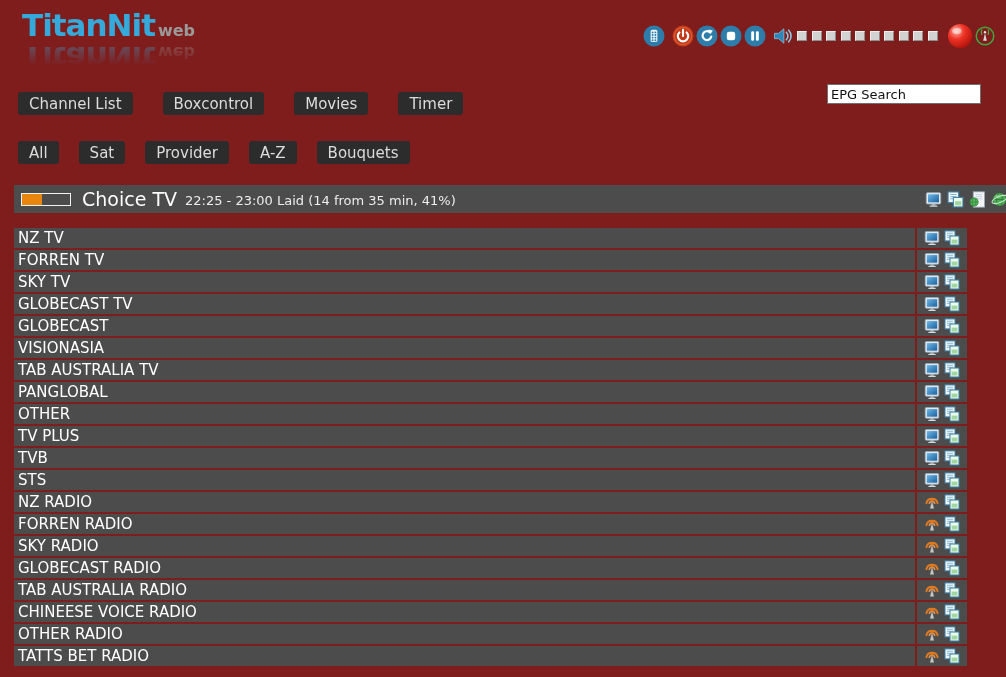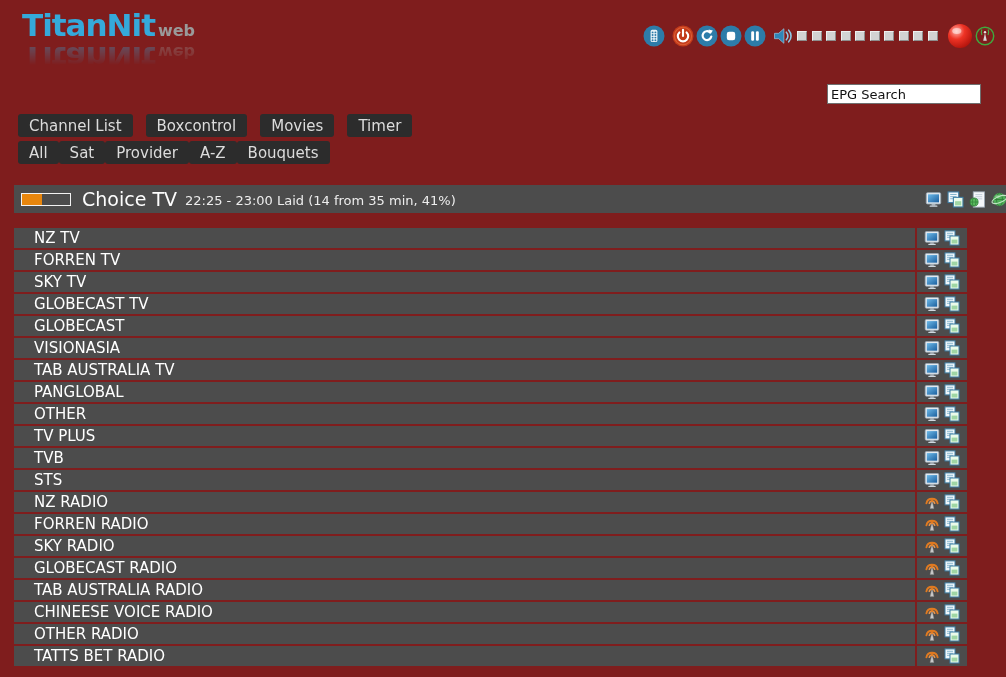--- a/index.html
+++ b/index.html
@@ -24,41 +24,41 @@
   .vol-block { width:10px; height:10px; background:#d2d2d2;
     border:1px solid; border-color:#efefef #8d8d8d #8d8d8d #efefef; }
 
   
   #epg-search { position:absolute; left:827px; top:84px; width:154px; height:20px;
     background:#ffffff; color:#111; border:1px solid #6f6f6f; font-size:13px;
     font-family:"DejaVu Sans","Liberation Sans",sans-serif; padding:0 3px; }
 
   
   .nav-row { position:absolute; display:flex; }
-  #nav-primary { left:18px; top:114px; gap:13px; }
-  #nav-filters { left:18px; top:141px; gap:0; }
+  #nav-primary { left:18px; top:92px; gap:30px; }
+  #nav-filters { left:18px; top:141px; gap:20px; }
   .nav-btn { background:#2c2c2c; color:#dcdcdc; border:none; border-radius:3px;
     font-family:"DejaVu Sans","Liberation Sans",sans-serif; font-size:15px;
     padding:2px 11px; height:23px; cursor:pointer; white-space:nowrap; }
 
   
   #now-bar { position:absolute; left:14px; top:185px; width:999px; height:28px;
     background:#4c4c4c; display:flex; align-items:center; }
   #progress { margin-left:7px; width:50px; height:13px; border:1px solid #f2f2f2; background:#4c4c4c; }
   #progress-fill { height:100%; background:#e8860d; }
   #now-channel { margin-left:11px; font-size:19px; color:#fdfdfd; white-space:nowrap; }
   #now-epg { margin-left:8px; font-size:13px; color:#ededed; white-space:nowrap; padding-top:3px; }
   #bar-actions { margin-left:auto; margin-right:5px; display:flex; align-items:center; gap:5px; }
   .icon17 { width:17px; height:17px; display:block; cursor:pointer; }
 
   
   #channel-list { position:absolute; left:14px; top:228px; }
   .row { display:flex; margin-bottom:2px; }
   .row-name { width:901px; height:20px; background:#4c4c4c; color:#ffffff;
-    font-size:15px; line-height:20px; padding-left:20px; white-space:nowrap;
+    font-size:15px; line-height:20px; padding-left:4px; white-space:nowrap;
     overflow:hidden; cursor:pointer; }
   .row-actions { width:50px; height:20px; background:#4c4c4c; margin-left:2px;
     display:flex; align-items:center; justify-content:center; gap:4px; }
   .icon16 { width:16px; height:16px; display:block; cursor:pointer; }
 </style>
 </head>
 <body>
 
 <svg width="0" height="0" style="position:absolute" aria-hidden="true">
 <defs>

